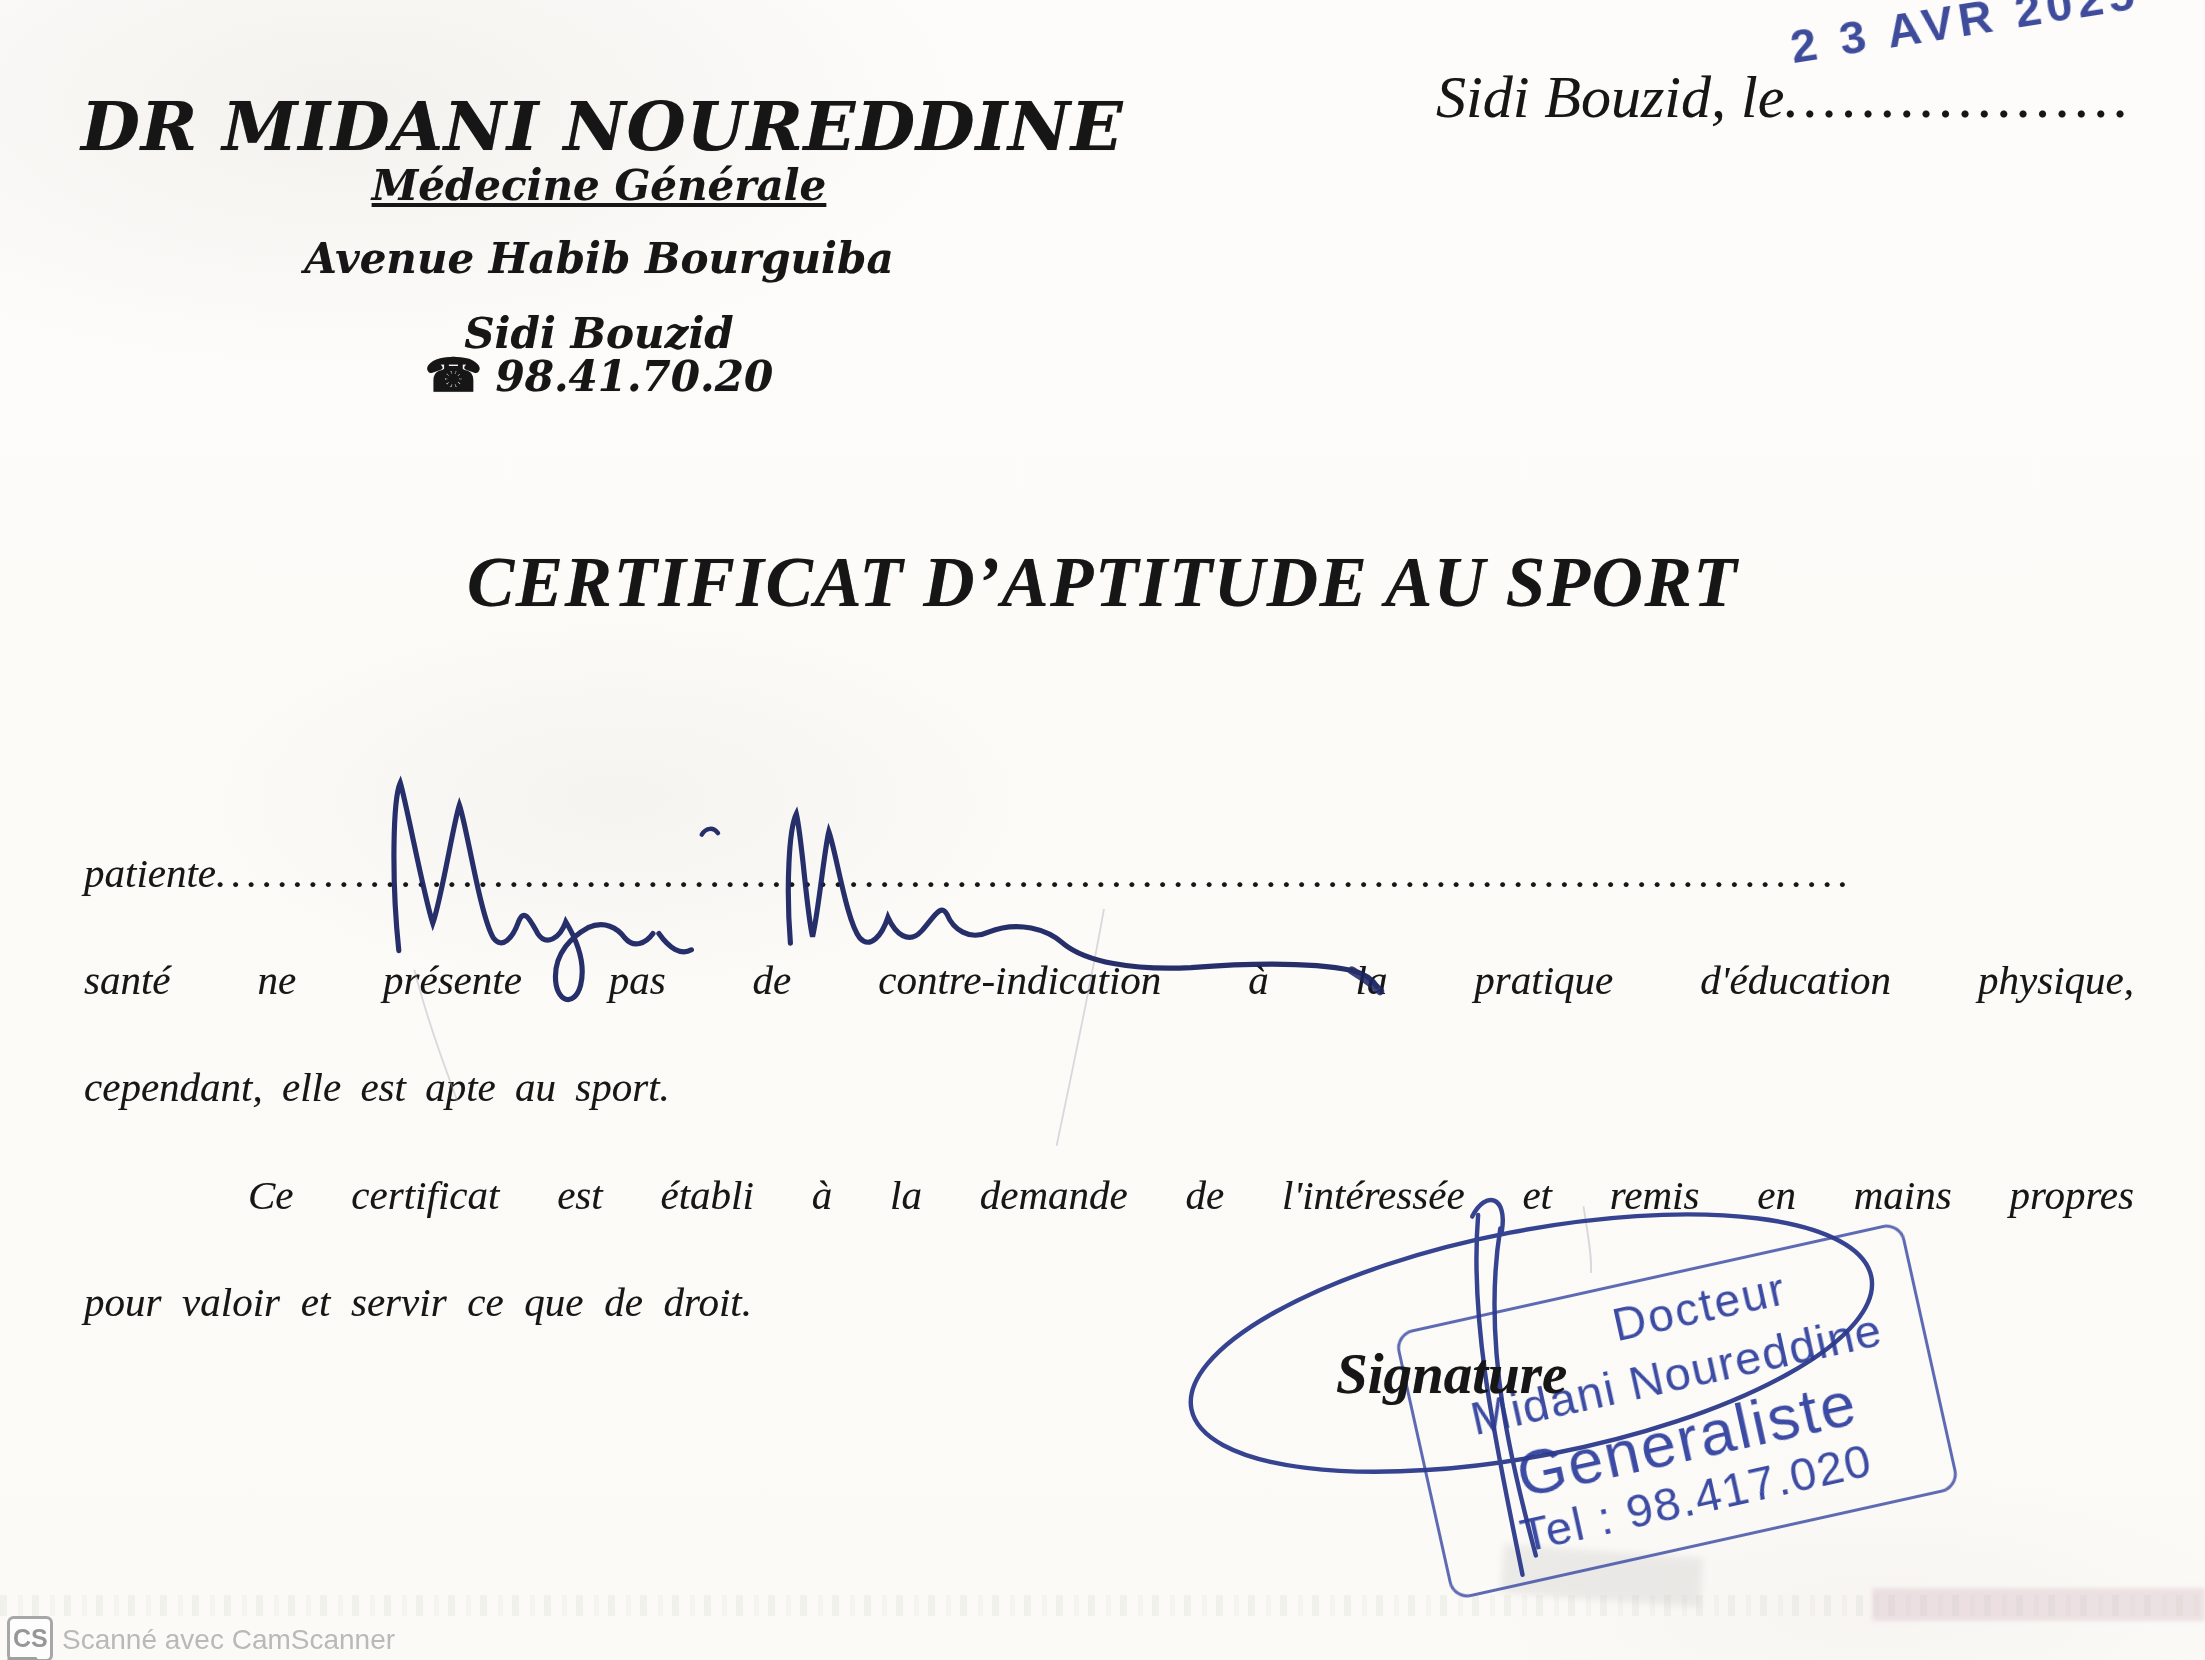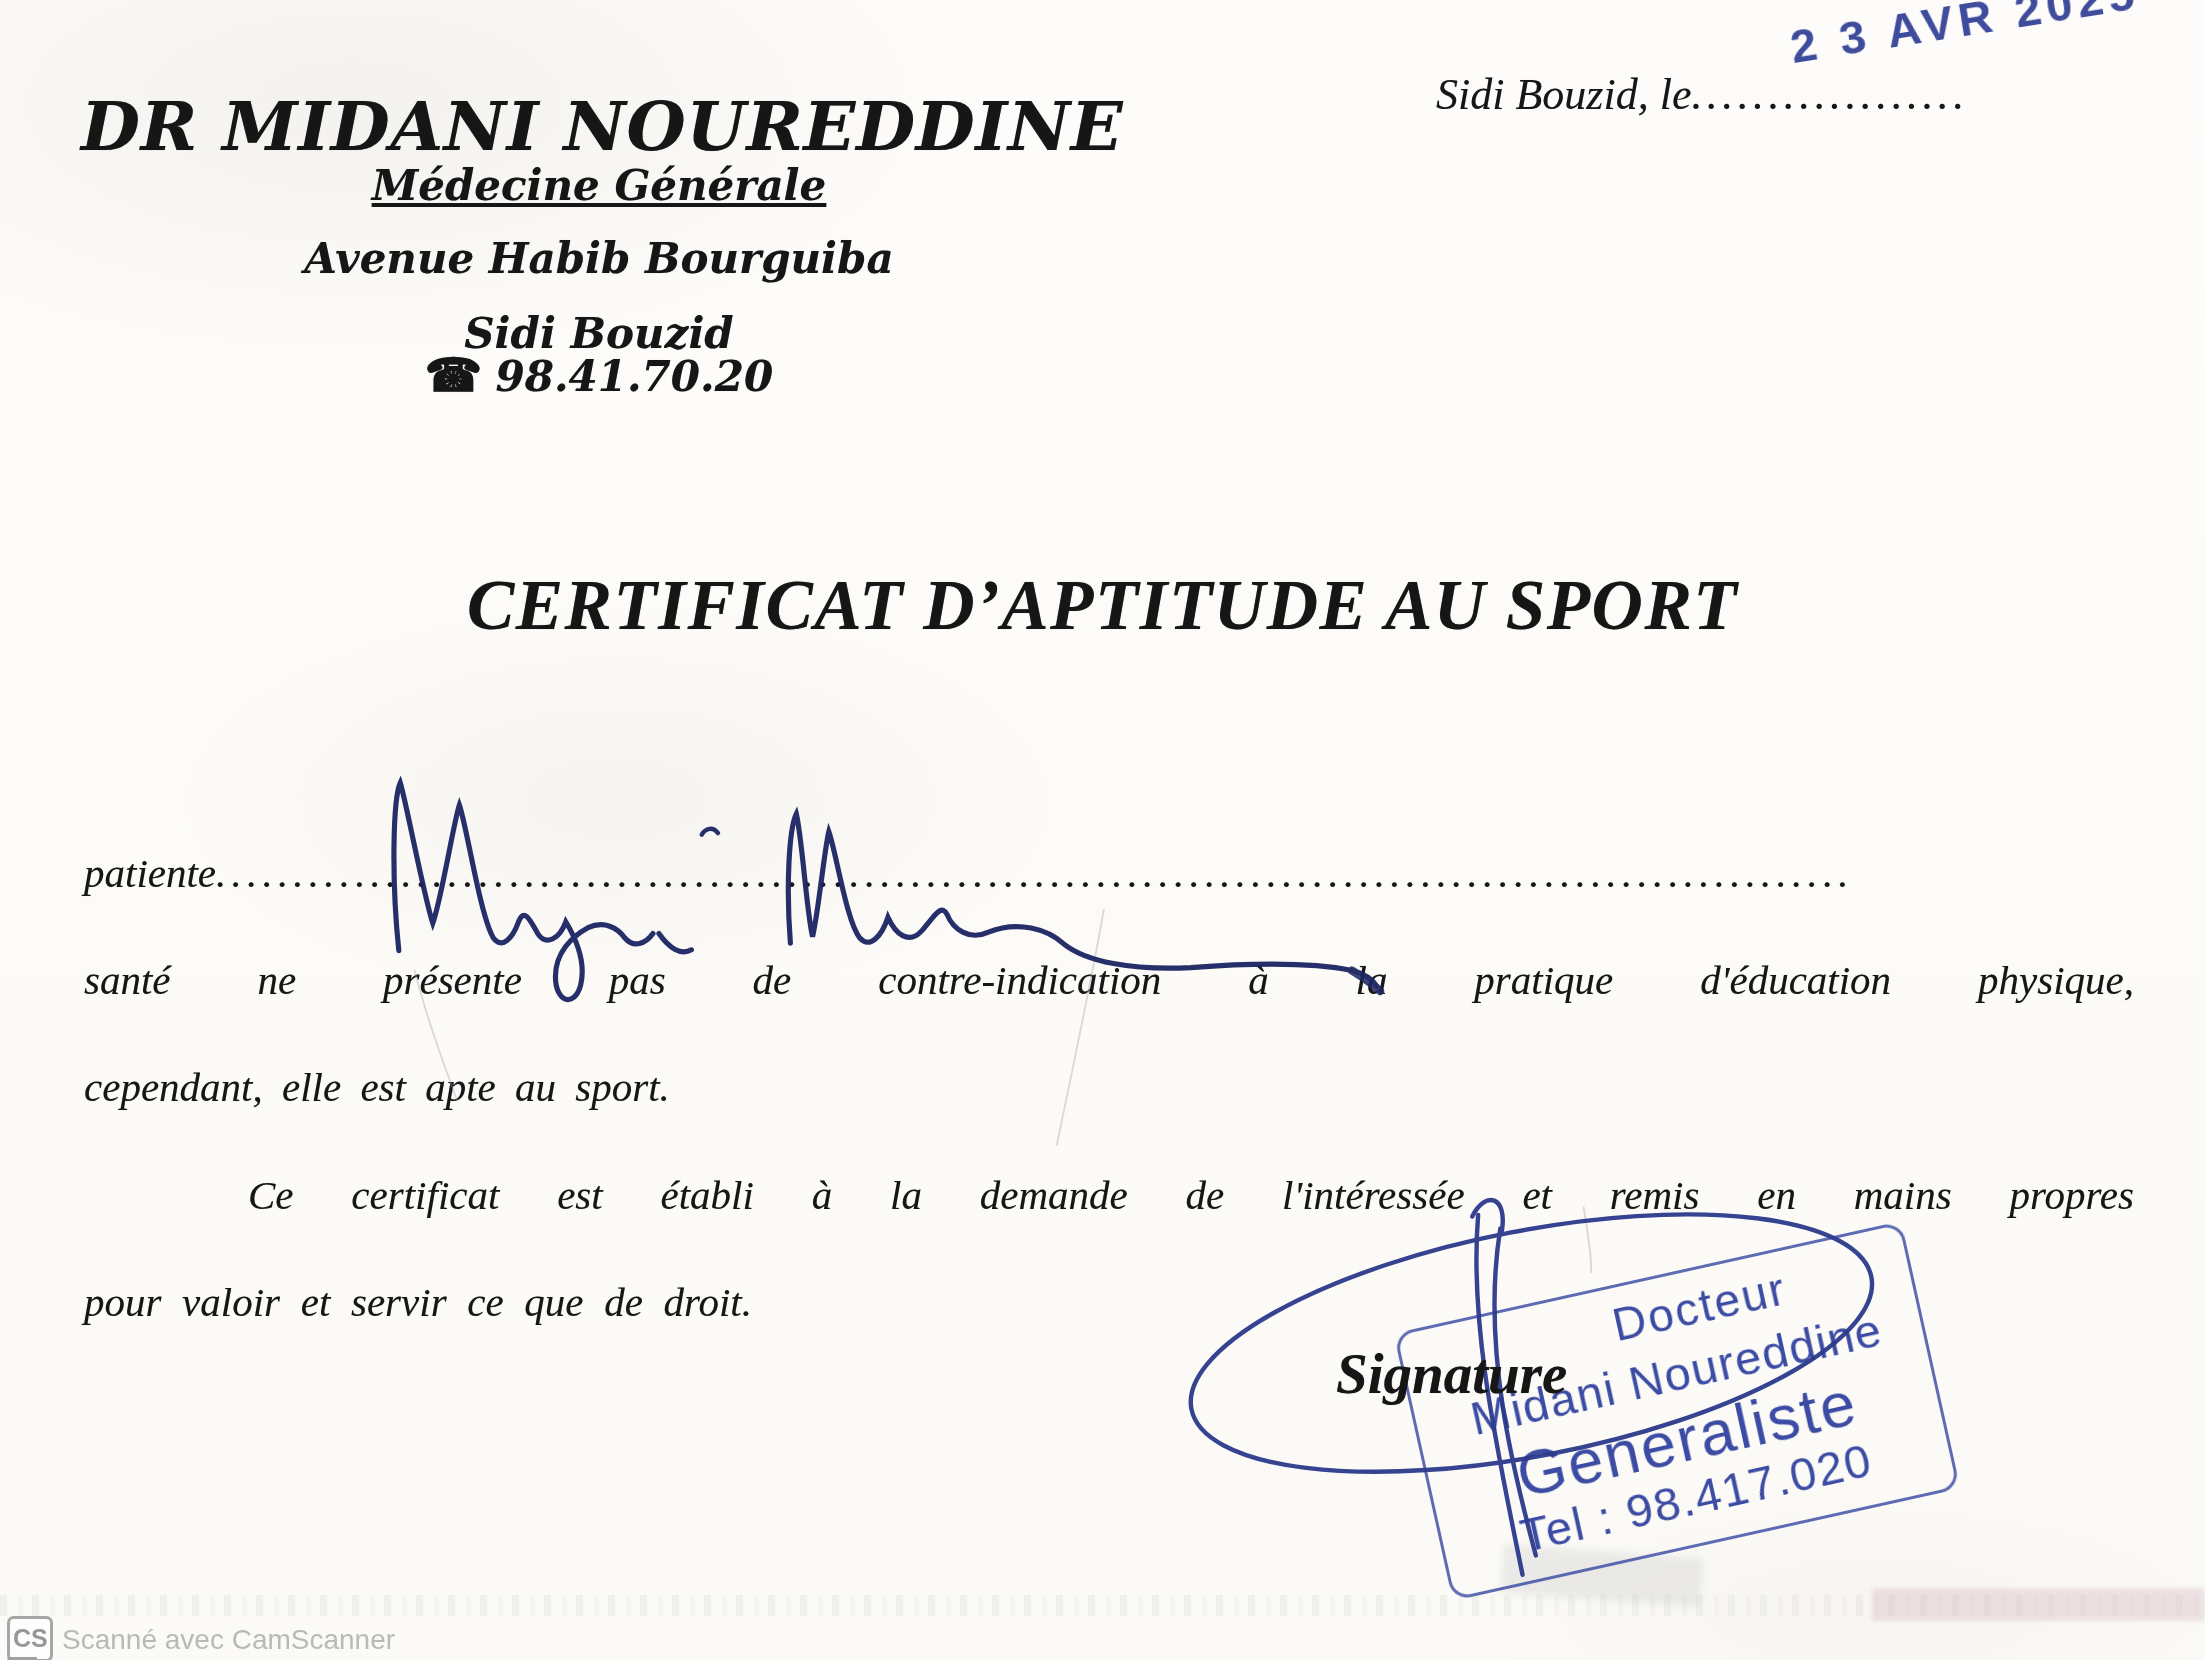--- a/index.html
+++ b/index.html
@@ -23,36 +23,36 @@
   }
   .hdr-sub{
     position:absolute;left:0;width:1036px;
     font-family:"DejaVu Serif", serif;font-weight:bold;font-style:italic;
     font-size:42px;white-space:nowrap;text-shadow:0 0 0.7px rgba(0,0,0,.4);
   }
   .sub1{top:161px;text-decoration:underline;} .sub2{top:234px;} .sub3{top:293px;margin-top:16px;} .sub4{top:348px;}
   .phone-glyph{font-style:normal;font-size:46px;letter-spacing:0;margin-right:13.3px;}
   
   .dateline{
-    position:absolute;left:1436px;top:69px;width:666px;white-space:nowrap;
-    font-style:italic;font-size:44px;text-shadow:0 0 0.7px rgba(0,0,0,.35);
+    position:absolute;left:1436px;top:63px;width:666px;white-space:nowrap;
+    font-style:italic;font-size:60px;text-shadow:0 0 0.7px rgba(0,0,0,.35);
   }
   .dotrun{letter-spacing:4.4px;}
   .date-stamp{
     position:absolute;left:1795px;top:19px;width:385px;
     font-family:"Liberation Sans", sans-serif;font-weight:600;
     font-size:47px;letter-spacing:5.2px;color:#2f3e94;
     transform:rotate(-9deg);transform-origin:left bottom;
     filter:blur(0.3px);white-space:nowrap;opacity:.92;
   }
   
   .title{
     position:absolute;left:0;top:542px;width:2205px;text-align:center;
     font-weight:bold;font-style:italic;font-size:71px;letter-spacing:1.5px;
-    white-space:nowrap;text-shadow:0 0 0.7px rgba(0,0,0,.5);margin-top:23px;
+    white-space:nowrap;text-shadow:0 0 0.7px rgba(0,0,0,.5);
   }
   
   .bline{
     position:absolute;font-style:italic;font-size:41px;line-height:1.2;
     text-shadow:0 0 0.7px rgba(0,0,0,.35);white-space:normal;
   }
   .just{text-align:justify;text-align-last:justify;}
   .l1{left:248px;top:742px;width:1886px;}
   .l2{left:84px;top:849px;width:2050px;display:flex;align-items:baseline;}
   .l2 .leader{flex:1 1 auto;overflow:hidden;white-space:nowrap;letter-spacing:5.2px;}

